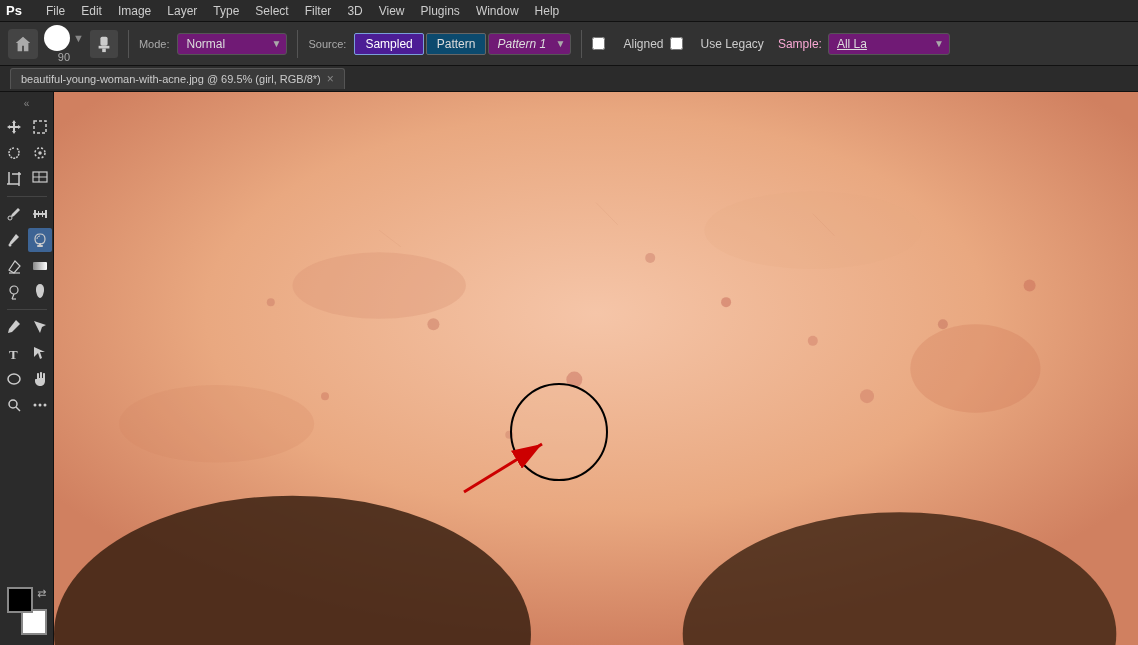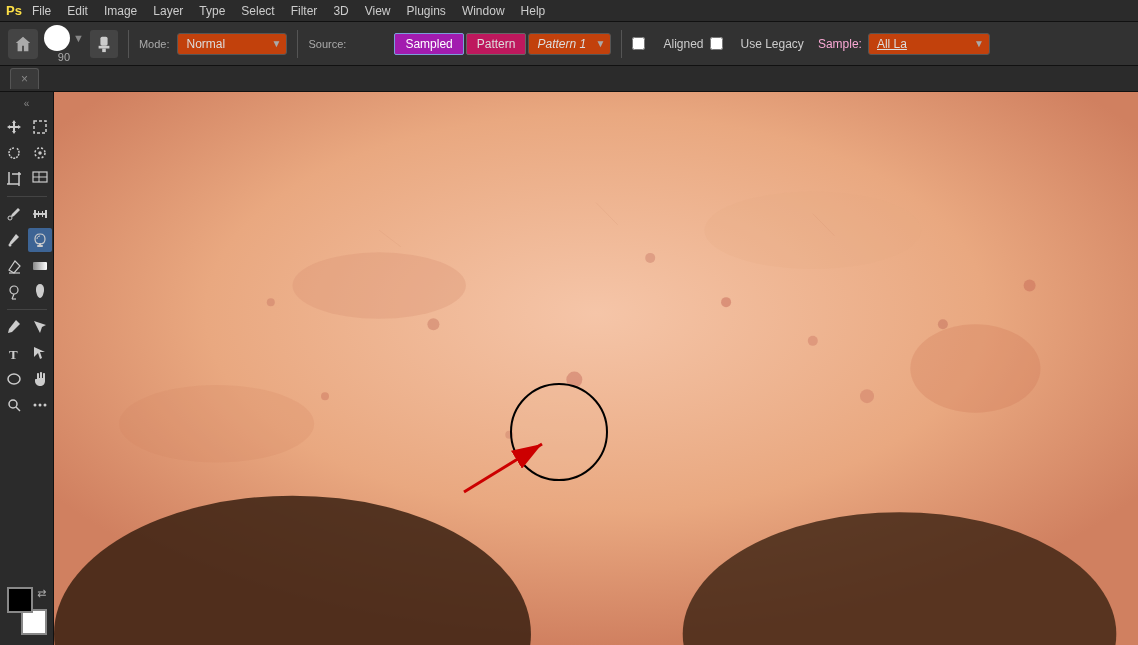--- a/index.html
+++ b/index.html
@@ -4,21 +4,21 @@
   <style>
     * { margin: 0; padding: 0; box-sizing: border-box; }
     body { width: 1138px; height: 645px; overflow: hidden; background: #1e1e1e; font-family: 'Segoe UI', Arial, sans-serif; font-size: 12px; color: #ccc; }
 
     
     #menubar {
       display: flex; align-items: center;
       background: #2b2b2b; height: 22px; padding: 0 6px;
       border-bottom: 1px solid #111;
     }
-    #menubar .ps-logo { color: #fde047; font-weight: bold; font-size: 13px; margin-right: 2px; }
+    #menubar .ps-logo { color: #ffffff; font-weight: bold; font-size: 13px; margin-right: 16px; }
     #menubar .menu-item { padding: 0 8px; cursor: pointer; font-size: 12px; color: #ccc; }
 
     
     #optionsbar {
       display: flex; align-items: center;
       background: #323232; height: 44px; padding: 0 8px; gap: 6px;
       border-bottom: 1px solid #111;
     }
     .opt-home-btn {
       width: 30px; height: 30px; background: #444; border-radius: 4px;
@@ -31,35 +31,35 @@
     }
     .brush-size-label { color: #aaa; font-size: 11px; text-align: right; }
     .opt-stamp-btn {
       width: 28px; height: 28px; background: #444; border-radius: 3px;
       display: flex; align-items: center; justify-content: center;
       cursor: pointer; color: #bbb; font-size: 16px;
     }
     .opt-separator { width: 1px; height: 28px; background: #555; margin: 0 4px; }
     .opt-label { color: #aaa; font-size: 11px; margin-right: 2px; }
     .opt-dropdown {
-      background: #c2410c; border: 1px solid #555; color: #ddd;
+      background: #701a75; border: 1px solid #555; color: #ddd;
       padding: 3px 24px 3px 8px; border-radius: 3px; cursor: pointer;
       font-size: 12px; appearance: none; -webkit-appearance: none;
       position: relative; min-width: 110px;
     }
     .dropdown-wrap { position: relative; display: inline-flex; align-items: center; }
     .dropdown-arrow {
       position: absolute; right: 6px; pointer-events: none; color: #aaa; font-size: 10px;
     }
     .source-group { display: flex; align-items: center; gap: 2px; }
     .source-btn {
-      padding: 3px 10px; background: #be185d; border: 1px solid #666; color: #ddd;
+      padding: 3px 10px; background: #0c4a6e; border: 1px solid #666; color: #ddd;
       cursor: pointer; font-size: 12px; border-radius: 2px;
     }
-    .source-btn.active { background: #a21caf; border-color: #7a9fd8; color: #fff; margin-left: 40px; }
+    .source-btn.active { background: #4c1d95; border-color: #7a9fd8; color: #fff; }
     .opt-checkbox-group { display: flex; align-items: center; gap: 18px; }
     .opt-checkbox-group input { cursor: pointer; }
     .sample-label { color: #f9a8d4; margin-left: 8px; }
 
     
     #main {
       display: flex; height: calc(645px - 22px - 44px - 26px);
     }
 
     
@@ -203,20 +203,21 @@
       <option>All La</option>
       <option>Current Layer</option>
       <option>Current &amp; Below</option>
     </select>
     <span class="dropdown-arrow">▼</span>
   </div>
 </div>
 
 <div id="tabbar">
   <div class="tab">
+    <span>beautiful-young-woman-with-acne.jpg @ 69.5% (girl, RGB/8*)</span>
     <span class="tab-close">×</span>
   </div>
 </div>
 
 <div id="main">
 
   <div id="toolbox">
 
     <div style="font-size:10px;color:#888;margin-bottom:4px;cursor:pointer;">«</div>
 

